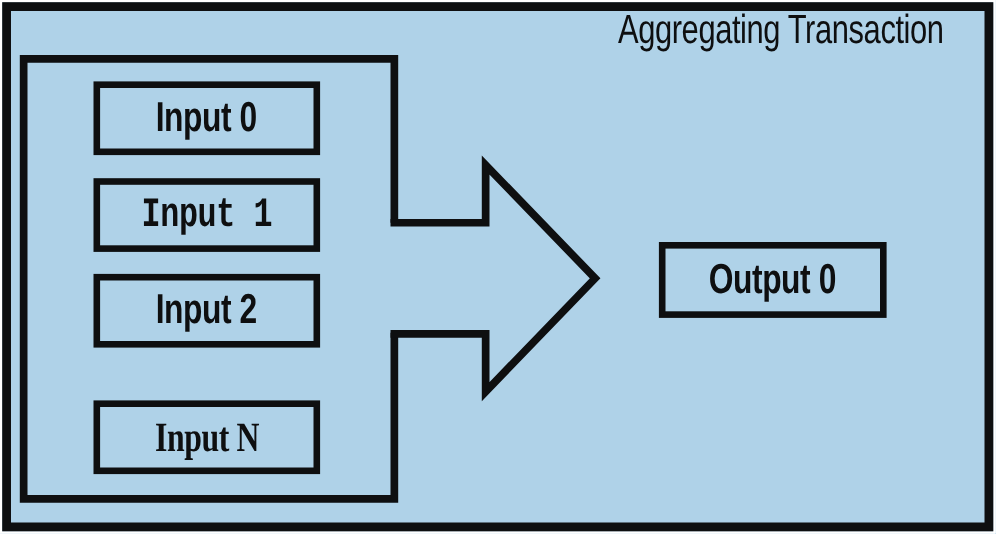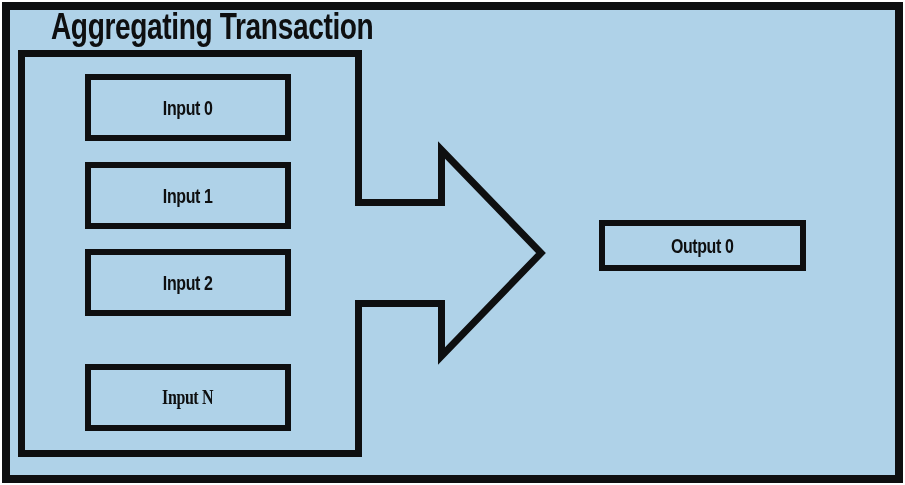--- a/index.html
+++ b/index.html
@@ -43,51 +43,51 @@
     stroke: var(--line);
     stroke-width: 7;
     stroke-linejoin: miter;
     stroke-linecap: butt;
   }
   .diagram-title {
     position: absolute;
     top: 7px;
     left: 0;
     width: 100%;
-    text-align: left;
+    text-align: right;
     font-size: 37px;
-    font-weight: bold;
+    font-weight: normal;
     line-height: 1.1;
     color: var(--line);
   }
   .condensed {
     display: inline-block;
     transform: scaleX(0.76);
     transform-origin: center;
     white-space: nowrap;
     letter-spacing: -0.5px;
   }
   .node {
     position: absolute;
     box-sizing: border-box;
     border: 6px solid var(--line);
     background: transparent;
     display: flex;
     align-items: center;
     justify-content: center;
-    font-size: 21px;
+    font-size: 38px;
     font-weight: bold;
     color: var(--line);
   }
   .input-box { left: 85px; width: 206px; height: 67px; }
   .input-0 { top: 74px; }
-  .input-1 { top: 162px; }
+  .input-1 { top: 162px; font-family: Liberation Mono, monospace; }
   .input-2 { top: 249px; text-align: center; }
   .input-n { top: 364px; font-family: Liberation Serif, serif; }
-  .output-box { left: 599px; top: 220px; width: 207px; height: 51px; }
+  .output-box { left: 599px; top: 220px; width: 207px; height: 69px; }
 </style>
 </head>
 <body>
 
 <div class="stage">
 
   <div class="outer-box"></div>
 
   <svg class="svg-layer" viewBox="0 0 905 485" aria-hidden="true">
     <path d="M 358.5 302.5 L 358.5 453.5 L 21.5 453.5 L 21.5 53.5 L 358.5 53.5 L 358.5 202.5"></path>

